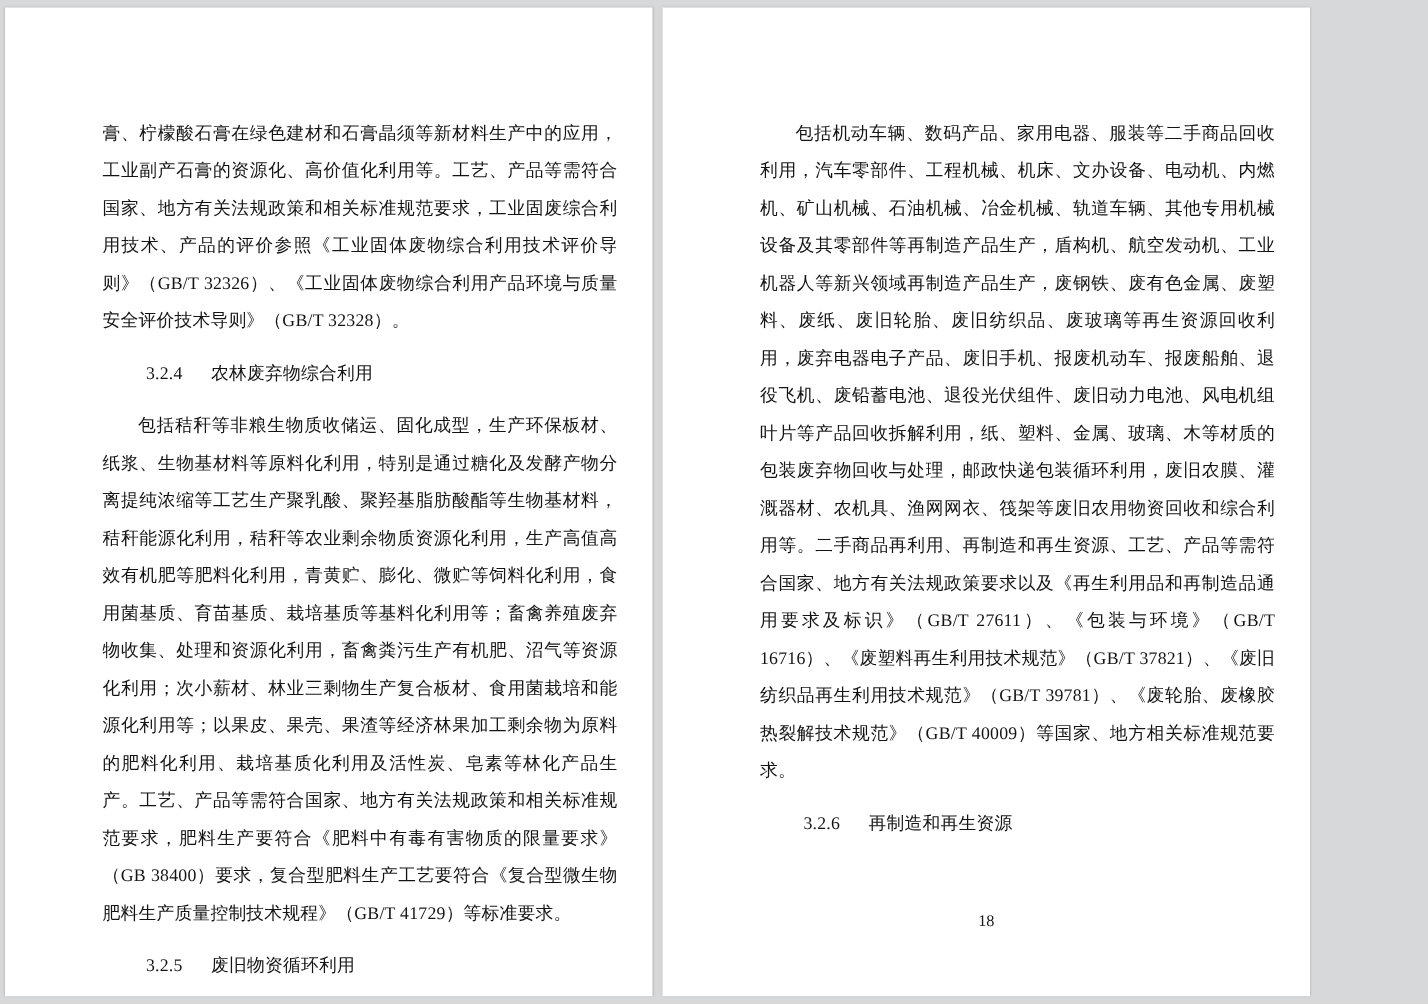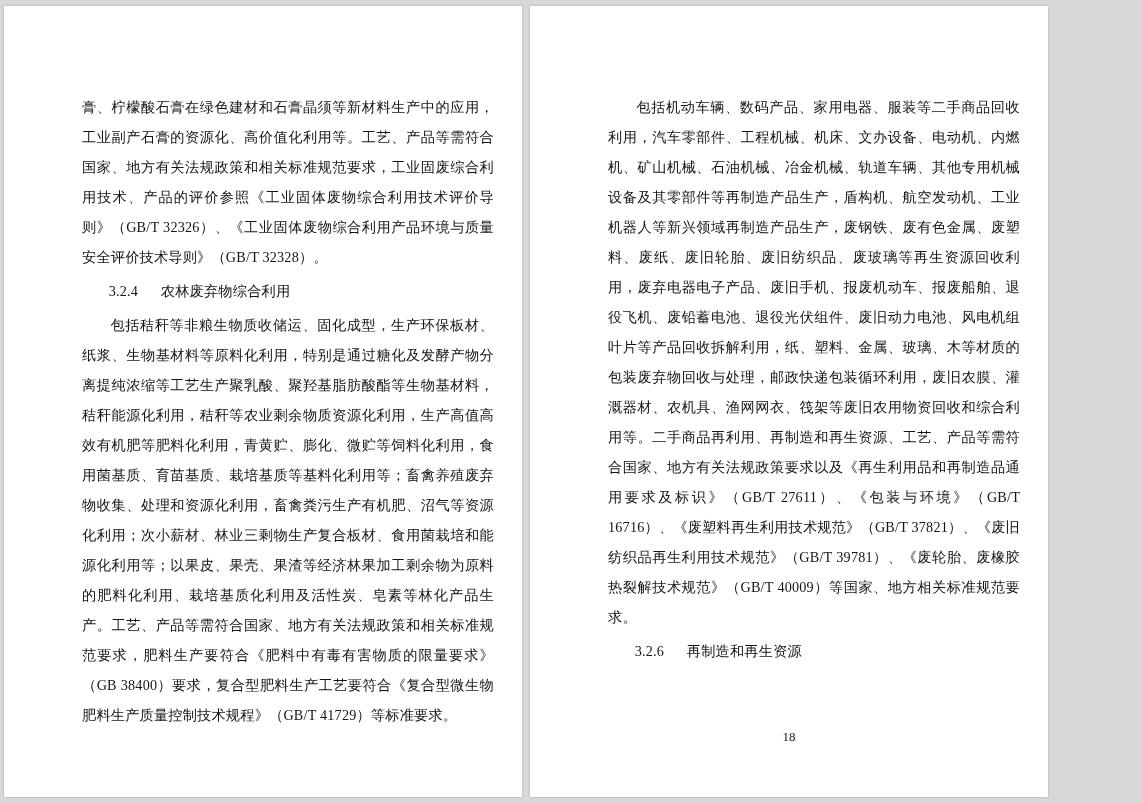--- a/index.html
+++ b/index.html
@@ -45,21 +45,21 @@
     margin: 0 0 0 0;
     letter-spacing: 0.2px;
   }
   .para.indent {
     text-indent: 2em;
   }
   .heading {
     font-size: 14.2px;
     line-height: 30px;
     color: #141414;
-    margin: 4px;
+    margin: 12px;
     text-indent: 1.6em;
     letter-spacing: 0.2px;
   }
   .heading .num {
     margin-right: 1.6em;
   }
   .page-number {
     position: absolute;
     left: 0;
     right: 0;
@@ -73,20 +73,21 @@
 </head>
 <body>
 
 <div class="spread">
 
   <div class="page">
     <div class="page-body">
       <p class="para">膏、柠檬酸石膏在绿色建材和石膏晶须等新材料生产中的应用，工业副产石膏的资源化、高价值化利用等。工艺、产品等需符合国家、地方有关法规政策和相关标准规范要求，工业固废综合利用技术、产品的评价参照《工业固体废物综合利用技术评价导则》（GB/T 32326）、《工业固体废物综合利用产品环境与质量安全评价技术导则》（GB/T 32328）。</p>
       <p class="heading"><span class="num">3.2.4</span><span>农林废弃物综合利用</span></p>
       <p class="para indent">包括秸秆等非粮生物质收储运、固化成型，生产环保板材、纸浆、生物基材料等原料化利用，特别是通过糖化及发酵产物分离提纯浓缩等工艺生产聚乳酸、聚羟基脂肪酸酯等生物基材料，秸秆能源化利用，秸秆等农业剩余物质资源化利用，生产高值高效有机肥等肥料化利用，青黄贮、膨化、微贮等饲料化利用，食用菌基质、育苗基质、栽培基质等基料化利用等；畜禽养殖废弃物收集、处理和资源化利用，畜禽粪污生产有机肥、沼气等资源化利用；次小薪材、林业三剩物生产复合板材、食用菌栽培和能源化利用等；以果皮、果壳、果渣等经济林果加工剩余物为原料的肥料化利用、栽培基质化利用及活性炭、皂素等林化产品生产。工艺、产品等需符合国家、地方有关法规政策和相关标准规范要求，肥料生产要符合《肥料中有毒有害物质的限量要求》（GB 38400）要求，复合型肥料生产工艺要符合《复合型微生物肥料生产质量控制技术规程》（GB/T 41729）等标准要求。</p>
+      <p class="heading"><span class="num">3.2.5</span><span>废旧物资循环利用</span></p>
     </div>
   </div>
 
   <div class="page">
     <div class="page-body">
       <p class="para indent">包括机动车辆、数码产品、家用电器、服装等二手商品回收利用，汽车零部件、工程机械、机床、文办设备、电动机、内燃机、矿山机械、石油机械、冶金机械、轨道车辆、其他专用机械设备及其零部件等再制造产品生产，盾构机、航空发动机、工业机器人等新兴领域再制造产品生产，废钢铁、废有色金属、废塑料、废纸、废旧轮胎、废旧纺织品、废玻璃等再生资源回收利用，废弃电器电子产品、废旧手机、报废机动车、报废船舶、退役飞机、废铅蓄电池、退役光伏组件、废旧动力电池、风电机组叶片等产品回收拆解利用，纸、塑料、金属、玻璃、木等材质的包装废弃物回收与处理，邮政快递包装循环利用，废旧农膜、灌溉器材、农机具、渔网网衣、筏架等废旧农用物资回收和综合利用等。二手商品再利用、再制造和再生资源、工艺、产品等需符合国家、地方有关法规政策要求以及《再生利用品和再制造品通用要求及标识》（GB/T 27611）、《包装与环境》（GB/T 16716）、《废塑料再生利用技术规范》（GB/T 37821）、《废旧纺织品再生利用技术规范》（GB/T 39781）、《废轮胎、废橡胶热裂解技术规范》（GB/T 40009）等国家、地方相关标准规范要求。</p>
       <p class="heading"><span class="num">3.2.6</span><span>再制造和再生资源</span></p>
     </div>
     <div class="page-number">18</div>
   </div>

